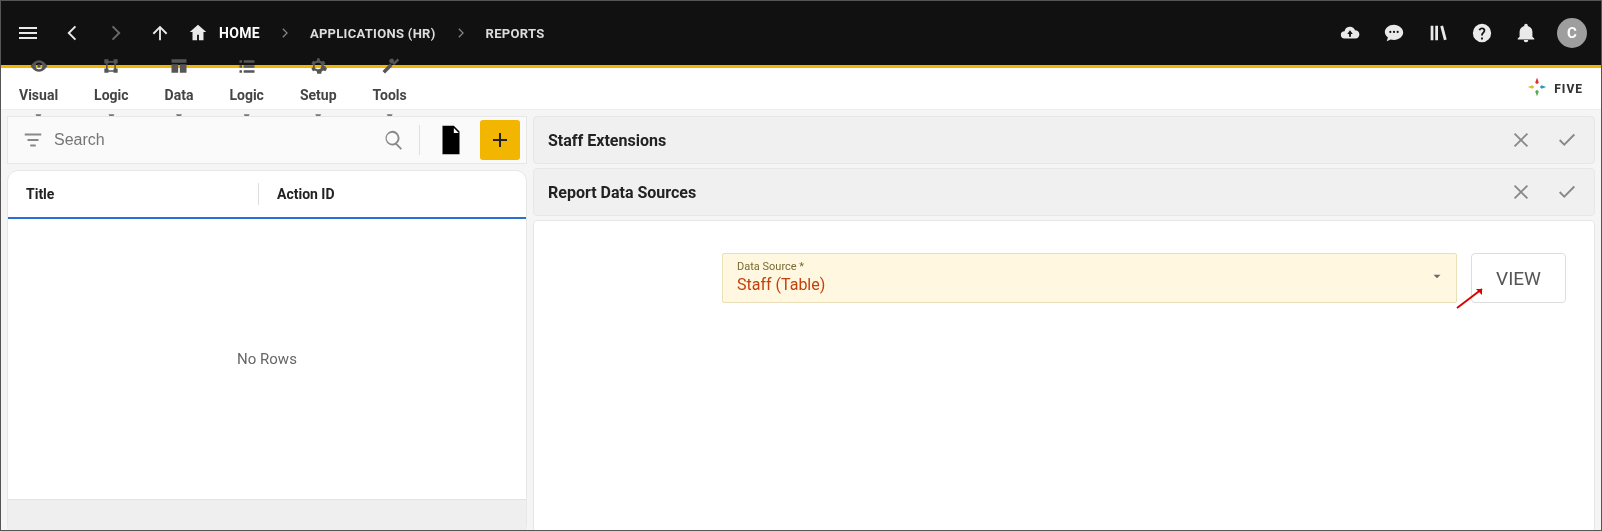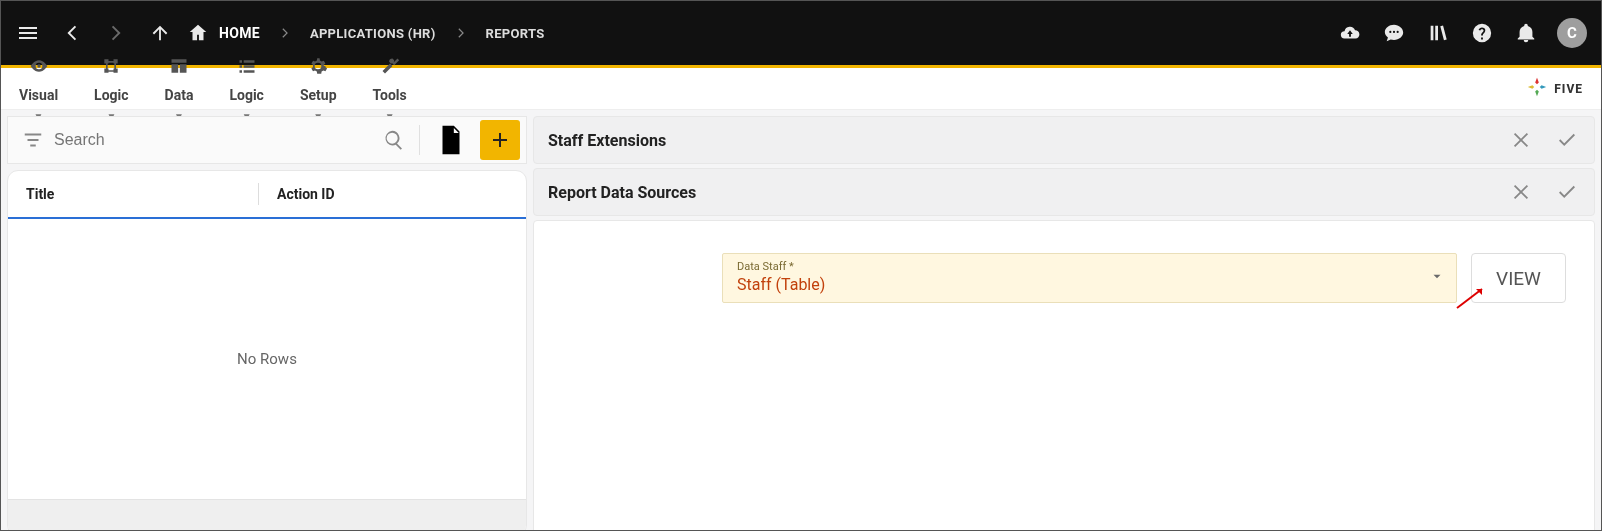--- a/index.html
+++ b/index.html
@@ -274,21 +274,21 @@
         <span class="icon-btn">
           <svg viewBox="0 0 24 24">
               <path d="M4 12l5 5L20 6" stroke="#888" stroke-width="2" fill="none"></path>
             </svg>
         </span>
       </span>
     </div>
     <div class="panel-body">
       <div class="ds-row">
         <div class="ds-field">
-          <div class="ds-label">Data Staff *</div>
+          <div class="ds-label">Data Source *</div>
           <div class="ds-value">Staff (Table)</div>
           <span class="ds-caret">
             <svg viewBox="0 0 24 24">
                 <path d="M6 9l6 6 6-6z"></path>
               </svg>
           </span>
         </div>
         <div class="view-btn">
           <span>VIEW</span>
         </div>

